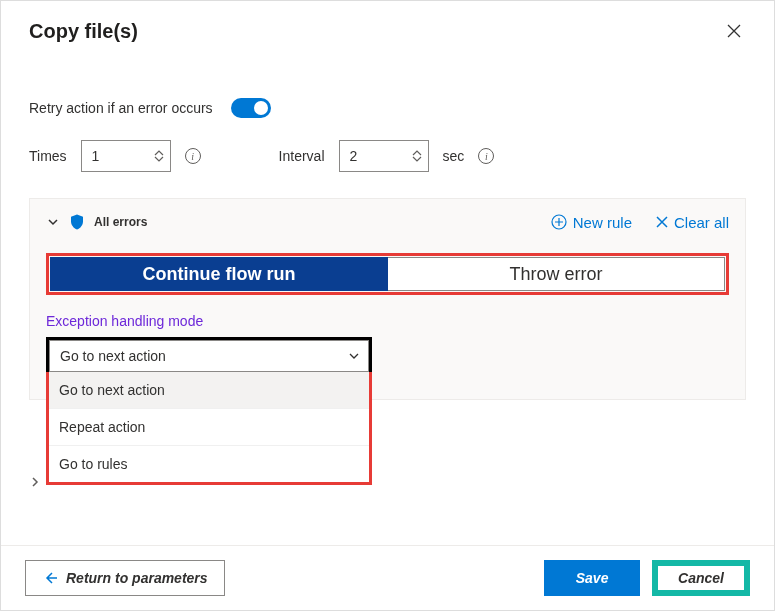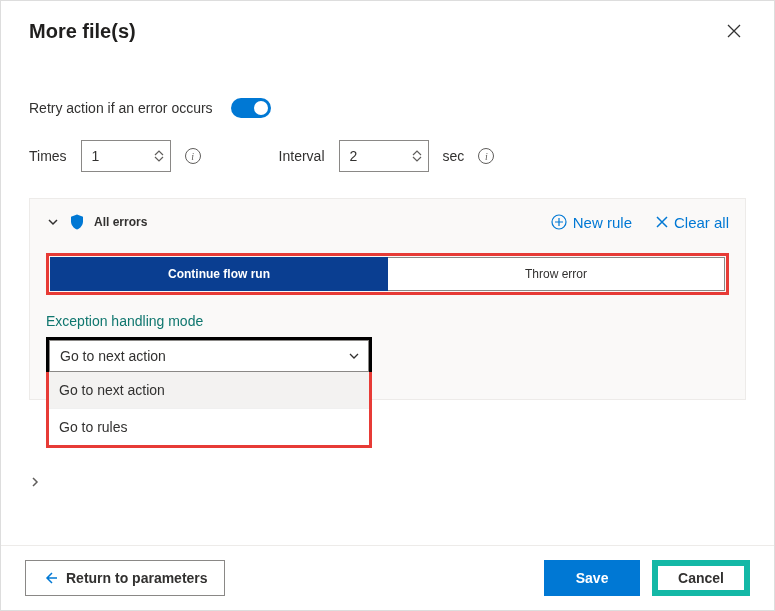--- a/index.html
+++ b/index.html
@@ -160,35 +160,35 @@
     padding: 1px;
     margin: 0 0 18px 0;
     display: flex;
   }
   .seg {
     flex: 1;
     height: 34px;
     display: flex;
     align-items: center;
     justify-content: center;
-    font-size: 12px;
+    font-size: 18px;
     cursor: pointer;
     background: #fff;
     border: 1px solid #8a8886;
   }
   .seg.active {
     background: #0a3e91;
     color: #fff;
     font-weight: 600;
     border-color: #0a3e91;
   }
   .seg.right { border-left: none; }
   .field-label {
     margin-bottom: 8px;
-    color: #0f766e;
+    color: #6d28d9;
   }
   .select-wrap {
     position: relative;
     width: 326px;
     border: 3px solid #000000;
   }
   .select {
     height: 32px;
     border: 1px solid #8a8886;
     background: #fff;
@@ -231,20 +231,21 @@
     color: #605e5c;
   }
   .footer {
     border-top: 1px solid #edebe9;
     padding: 14px 24px;
     display: flex;
     align-items: center;
     gap: 12px;
     margin-top: auto;
     background: #fff;
+    font-style: italic;
   }
   .return-btn {
     height: 36px;
     padding: 0 16px;
     border: 1px solid #8a8886;
     background: #fff;
     display: flex;
     align-items: center;
     gap: 8px;
     cursor: pointer;
@@ -269,21 +270,21 @@
     color: #fff;
   }
   svg { display: block; }
 </style>
 </head>
 <body>
 
 <div class="dialog">
 
   <div class="header">
-    <div class="title">More file(s)</div>
+    <div class="title">Copy file(s)</div>
     <div class="close-btn">
       <svg width="14" height="14" viewBox="0 0 14 14">
           <path d="M1 1 L13 13 M13 1 L1 13" stroke="#333" stroke-width="1.3" fill="none"></path>
         </svg>
     </div>
   </div>
 
 
   <div class="body">
 
@@ -358,20 +359,21 @@
 
       <div class="select-wrap">
         <div class="select">
           <span>Go to next action</span>
           <svg class="chev" width="12" height="12" viewBox="0 0 12 12">
               <path d="M2 4 L6 8 L10 4" fill="none" stroke="#323130" stroke-width="1.3"></path>
             </svg>
         </div>
         <div class="dropdown">
           <div class="opt sel">Go to next action</div>
+          <div class="opt">Repeat action</div>
           <div class="opt">Go to rules</div>
         </div>
       </div>
 
     </div>
   </div>
 
   <div class="advanced-row">
     <svg width="12" height="12" viewBox="0 0 12 12">
         <path d="M4 2 L8 6 L4 10" fill="none" stroke="#605e5c" stroke-width="1.5"></path>

